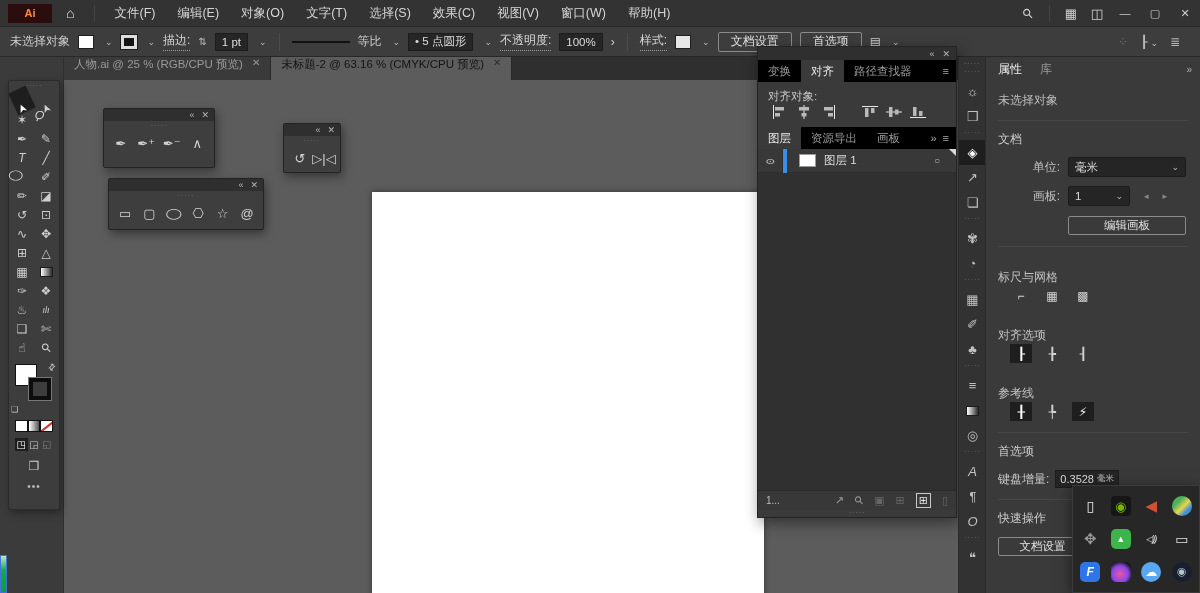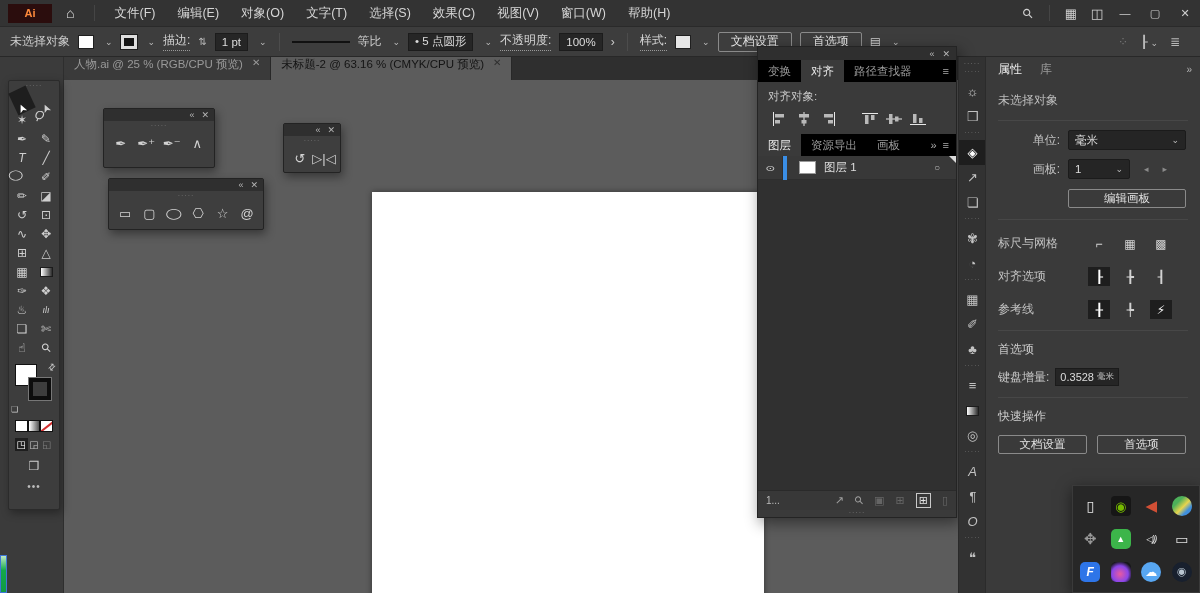--- a/index.html
+++ b/index.html
@@ -102,21 +102,21 @@
   
   .fpanel{position:absolute;left:757px;top:46px;width:200px;height:472px;background:#3a3a3a;
           border:1px solid #242424;box-shadow:3px 5px 14px rgba(0,0,0,.45);display:flex;flex-direction:column;}
   .fp-head{height:13px;background:#2f2f2f;display:flex;align-items:center;justify-content:flex-end;
            gap:8px;padding:0 6px;color:#b8b8b8;font-size:9px;}
   .ptabs{height:22px;background:#000000;display:flex;align-items:stretch;font-size:11.5px;color:#9b9b9b;}
   .ptab{display:flex;align-items:center;padding:0 10px;}
   .ptab.active{background:#3a3a3a;color:#e8e8e8;}
   .ptabs .pmenu{margin-left:auto;display:flex;align-items:center;gap:6px;padding-right:7px;color:#aaaaaa;font-size:11px;}
   .align-body{padding:7px 10px 8px 10px;}
-  .align-label{font-size:11.5px;color:#c6c6c6;margin-bottom:7px;}
+  .align-label{font-size:11.5px;color:#c6c6c6;margin-bottom:0;}
   .align-icons{display:flex;align-items:center;}
   .aicon{width:24px;height:15px;display:flex;align-items:center;justify-content:center;}
   .agap{width:18px;}
   .layer-row{height:24px;background:#383838;border-bottom:1px solid #2e2e2e;display:flex;align-items:center;position:relative;}
   .eye{width:24px;text-align:center;color:#cfcfcf;font-size:12px;display:inline-block;transform:scaleY(.65);}
   .lr-sep{width:1px;height:24px;background:#2e2e2e;}
   .lr-blue{width:4px;height:24px;}
   .lr-thumb{width:17px;height:13px;background:#ffffff;border:1px solid #999999;margin-left:12px;}
   .lr-name{margin-left:8px;font-size:11.5px;color:#dddddd;}
   .lr-target{margin-left:auto;margin-right:16px;color:#b5b5b5;font-size:10px;}
@@ -152,21 +152,21 @@
   .p-row .lbl{width:62px;text-align:right;margin-right:8px;color:#c2c2c2;}
   .pselect{background:#252525;border:1px solid #1b1b1b;border-radius:2px;height:20px;display:flex;
            align-items:center;padding:0 6px;color:#dddddd;font-size:11.5px;}
   .pselect .chev{margin-left:auto;}
   .unit-sel{width:118px;}
   .ab-sel{width:62px;}
   .ab-arrows{margin-left:14px;color:#8a8a8a;font-size:9px;letter-spacing:14px;}
   .pbtn{border:1px solid #8a8a8a;border-radius:2px;height:19px;display:flex;align-items:center;
         justify-content:center;color:#e2e2e2;font-size:11.5px;}
   .edit-ab{width:118px;margin-left:70px;margin-top:10px;}
-  .icon-row{display:flex;align-items:center;margin-top:14px;}
+  .icon-row{display:flex;margin-top:22px;flex-direction:column;}
   .icon-row .lbl2{width:78px;color:#c2c2c2;}
   .picons{display:flex;gap:9px;margin-left:12px;}
   .picon{width:22px;height:19px;display:flex;align-items:center;justify-content:center;color:#d2d2d2;font-size:12px;}
   .picon.pressed{background:#1e1e1e;color:#ffffff;}
   .kb-row{display:flex;align-items:center;margin-top:10px;}
   .kb-box{background:#252525;border:1px solid #1b1b1b;height:18px;display:flex;align-items:center;
           padding:0 4px;margin-left:6px;color:#dddddd;font-size:11px;}
   .kb-box .u{font-size:8.5px;margin-left:3px;color:#bbbbbb;}
   .cb{display:flex;align-items:center;gap:7px;margin-top:9px;color:#c8c8c8;}
   .cb .box{width:12px;height:12px;border:1px solid #9a9a9a;background:transparent;position:relative;}
@@ -591,20 +591,21 @@
     <div class="props-tabs">
       <span class="wrap" style="display:flex;gap:18px">
 
       <span class="t active">属性</span>
           <span class="t">库</span>
         </span>
       <span class="props-collapse">»</span>
     </div>
     <div class="p-noselect">未选择对象</div>
     <div class="p-div"></div>
+    <div class="p-sect">文档</div>
 
     <div class="p-row">
       <span class="lbl">单位:</span>
       <span class="pselect unit-sel">
         <span>毫米</span>
         <span class="chev">⌄</span>
       </span>
     </div>
     <div class="p-row">
       <span class="lbl">画板:</span>

